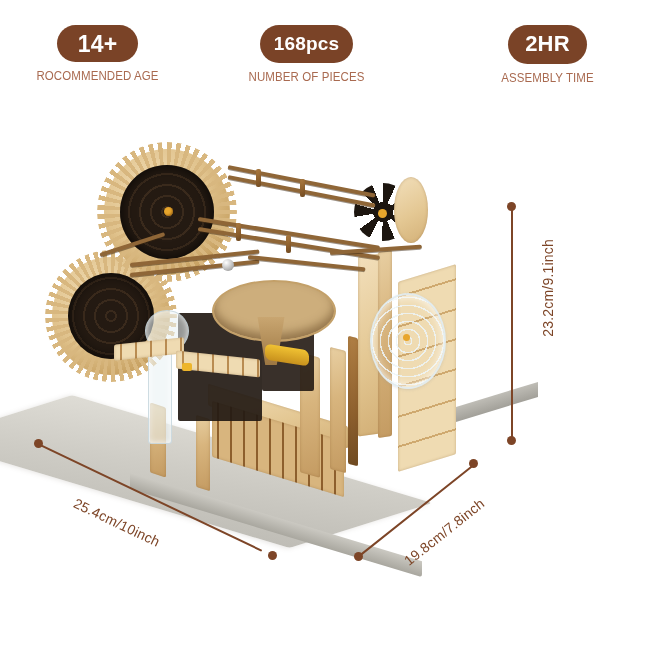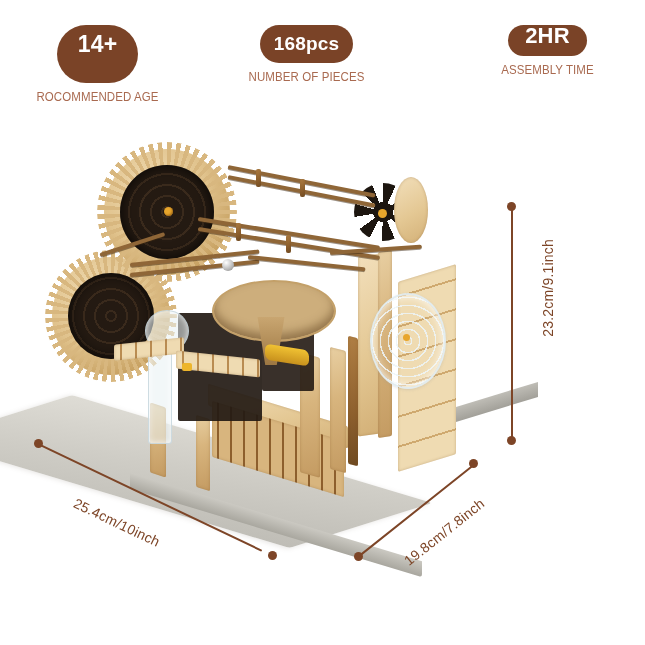--- a/index.html
+++ b/index.html
@@ -51,23 +51,23 @@
     margin-top: 7px;
     font-size: 12.5px;
     transform: scaleX(0.92);
     transform-origin: center top;
   }
 
   #spec-age      { left: 0px;   top: 25px; width: 195px; }
   #spec-pieces   { left: 184px; top: 25px; width: 245px; }
   #spec-time     { left: 450px; top: 25px; width: 195px; }
 
-  #spec-age .spec-badge    { font-size: 23px; padding: 8px 21px 27px; }
+  #spec-age .spec-badge    { font-size: 23px; padding: 8px 21px 6px; }
   #spec-pieces .spec-badge { font-size: 19px; padding: 9px 14px 10px; }
-  #spec-time .spec-badge   { font-size: 22px; padding: 0 17px 9px; }
+  #spec-time .spec-badge   { font-size: 22px; padding: 8px 17px 9px; }
 
   
   #photo {
     position: absolute;
     left: 0; top: 105px;
     width: 645px;
     height: 540px;
   }
 
   

